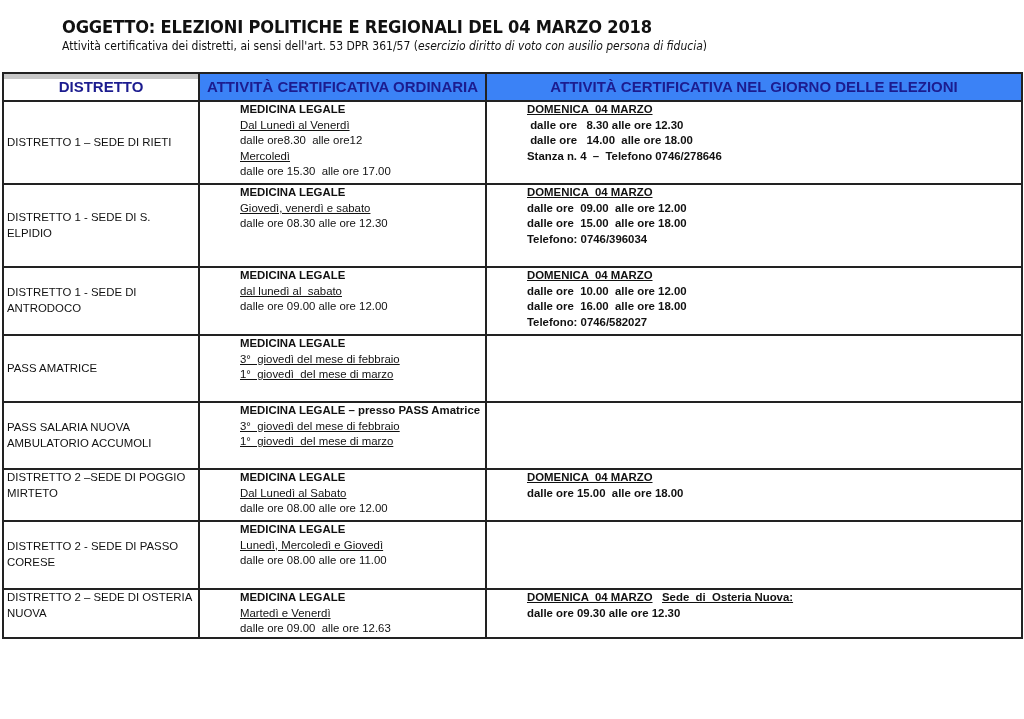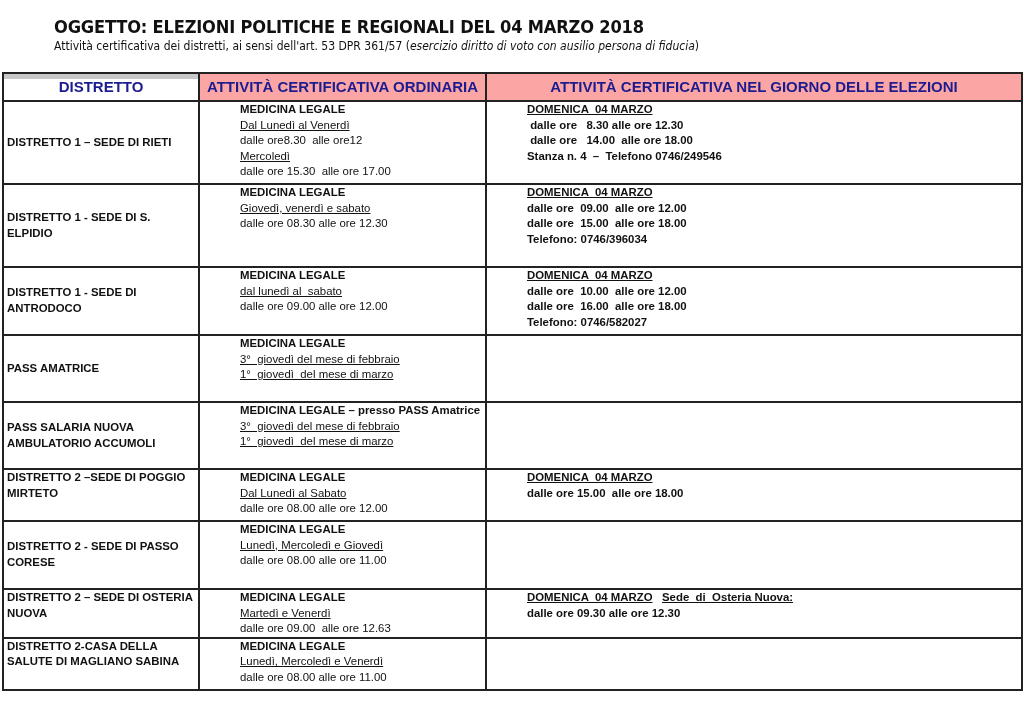--- a/index.html
+++ b/index.html
@@ -1,25 +1,25 @@
 <!DOCTYPE html>
 <html><head>
 <meta charset="utf-8">
 <style>
   html, body { margin: 0; padding: 0; background: #ffffff; }
   body { width: 1024px; height: 719px; position: relative; overflow: hidden; font-family: "Liberation Sans", sans-serif; color: #111; }
-  .title-block { position: absolute; left: 54px; top: 16px; }
+  .title-block { position: absolute; left: 62px; top: 16px; }
   .title { font-family: "DejaVu Sans", sans-serif; font-weight: bold; font-size: 17.5px; letter-spacing: -0.2px; line-height: 22px; color: #111; transform: scaleX(0.93); transform-origin: left; white-space: nowrap; }
   .subtitle { font-family: "DejaVu Sans", sans-serif; font-size: 12px; line-height: 16px; color: #111; transform: scaleX(0.9); transform-origin: left; white-space: nowrap; }
   .subtitle i { font-style: italic; }
   table { position: absolute; left: 2px; top: 72px; width: 1019px; border-collapse: collapse; table-layout: fixed; }
   td, th { border: 2px solid #222; vertical-align: top; padding: 0 3px; font-size: 11.4px; line-height: 15.6px; }
-  th { height: 26px; font-size: 15px; font-weight: bold; color: #1c1c8f; text-align: center; vertical-align: middle; background: #fca5a5; padding: 0; }
+  th { height: 26px; font-size: 15px; font-weight: bold; color: #1c1c8f; text-align: center; vertical-align: middle; background: #3b82f6; padding: 0; }
   th.first { background: linear-gradient(#c8c8c8 0, #c8c8c8 5px, #ffffff 5px); }
-  td.district { font-weight: bold; vertical-align: middle; }
+  td.district { font-weight: normal; vertical-align: middle; }
   .line { display: block; white-space: nowrap; padding-left: 37px; }
   .bold { font-weight: bold; }
   .u { text-decoration: underline; }
   .pre { white-space: pre; }
 </style>
 </head>
 <body>
 
 <div class="title-block">
   <div class="title"><span>OGGETTO</span><span style="font-weight:normal"></span><span>: ELEZIONI POLITICHE E  REGIONALI DEL 04 MARZO 2018</span></div>
@@ -46,21 +46,21 @@
           <span class="line pre bold">MEDICINA LEGALE</span>
           <span class="line pre u">Dal Lunedì al Venerdì</span>
           <span class="line pre">dalle ore8.30  alle ore12</span>
           <span class="line pre u">Mercoledì</span>
           <span class="line pre">dalle ore 15.30  alle ore 17.00</span>
         </td>
         <td>
           <span class="line pre bold"><span class="u">DOMENICA  04 MARZO</span></span>
           <span class="line pre bold"> dalle ore   8.30 alle ore 12.30</span>
           <span class="line pre bold"> dalle ore   14.00  alle ore 18.00</span>
-          <span class="line pre bold">Stanza n. 4  –  Telefono 0746/249546</span>
+          <span class="line pre bold">Stanza n. 4  –  Telefono 0746/278646</span>
         </td>
       </tr>
       <tr style="height: 83px;">
         <td class="district">DISTRETTO 1  - SEDE DI S. ELPIDIO</td>
         <td>
           <span class="line pre bold">MEDICINA LEGALE</span>
           <span class="line pre u">Giovedì, venerdì e sabato</span>
           <span class="line pre">dalle ore 08.30 alle ore 12.30</span>
         </td>
         <td>
@@ -128,23 +128,14 @@
         <td>
           <span class="line pre bold">MEDICINA LEGALE</span>
           <span class="line pre u">Martedì e Venerdì</span>
           <span class="line pre">dalle ore 09.00  alle ore 12.63</span>
         </td>
         <td>
           <span class="line pre bold"><span class="u">DOMENICA  04 MARZO</span>   <span class="u">Sede  di  Osteria Nuova:</span></span>
           <span class="line pre bold">dalle ore 09.30 alle ore 12.30</span>
         </td>
       </tr>
-      <tr style="height: 52px;">
-        <td class="district" style="vertical-align: top;">DISTRETTO 2-CASA DELLA SALUTE DI MAGLIANO SABINA</td>
-        <td>
-          <span class="line pre bold">MEDICINA LEGALE</span>
-          <span class="line pre u">Lunedì, Mercoledì e Venerdì</span>
-          <span class="line pre">dalle ore 08.00 alle ore 11.00</span>
-        </td>
-        <td></td>
-      </tr>
     </tbody>
 </table>
 
 </body></html>

